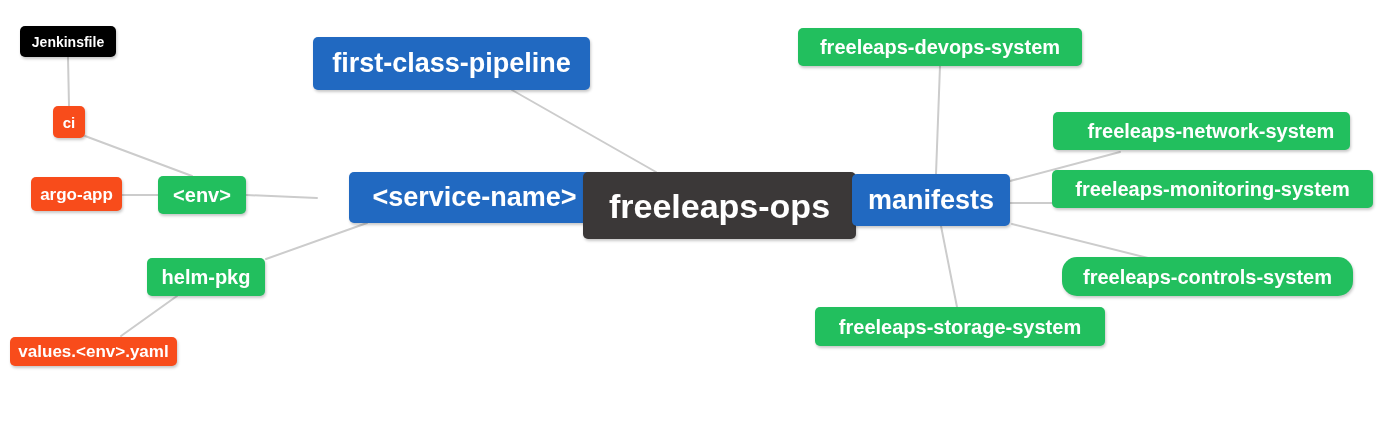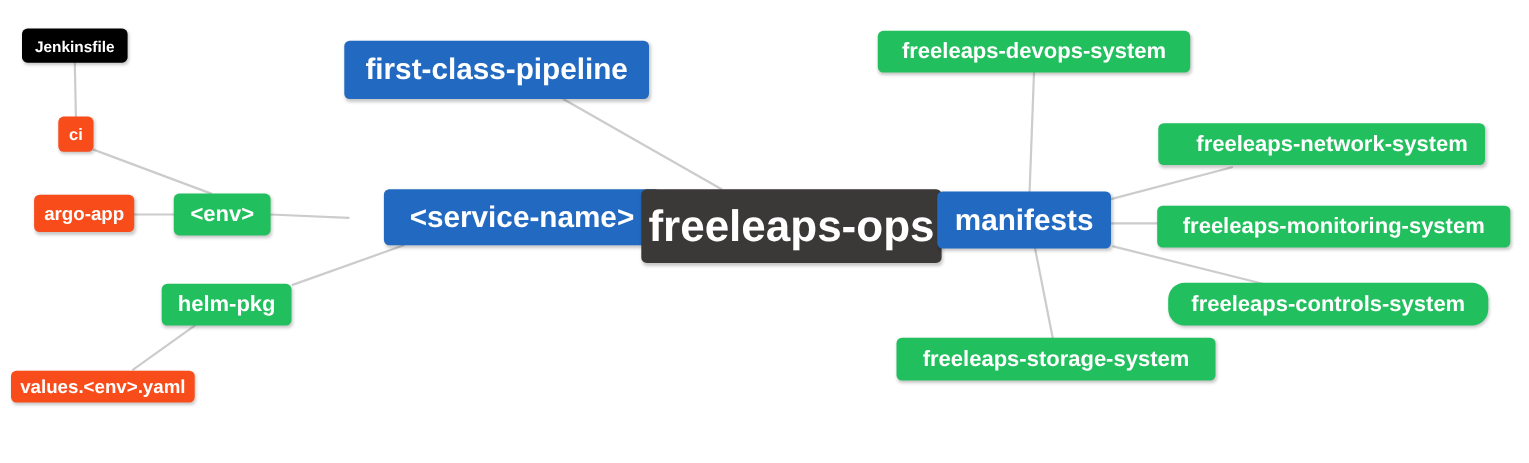--- a/index.html
+++ b/index.html
@@ -77,27 +77,27 @@
   <div class="node" style="left: 158px; top: 176px; width: 88px; height: 38px; font-size: 20px; background: rgb(34, 191, 94); color: rgb(255, 255, 255);">&lt;env&gt;</div>
 
   <div class="node" style="left: 147px; top: 258px; width: 118px; height: 38px; font-size: 20px; background: rgb(34, 191, 94); color: rgb(255, 255, 255);">helm-pkg</div>
 
   <div class="node" style="left: 10px; top: 337px; width: 167px; height: 29px; font-size: 17px; background: rgb(248, 76, 27); color: rgb(255, 255, 255);">values.&lt;env&gt;.yaml</div>
 
   <div class="node" style="left: 313px; top: 37px; width: 277px; height: 53px; font-size: 27px; background: rgb(33, 105, 193); color: rgb(255, 255, 255);">first-class-pipeline</div>
 
   <div class="node" style="left: 317px; top: 172px; width: 251px; height: 51px; font-size: 27px; background: rgb(33, 105, 193); color: rgb(255, 255, 255); margin-left: 32px;">&lt;service-name&gt;</div>
 
-  <div class="node" style="left: 583px; top: 172px; width: 273px; height: 67px; font-size: 40px; background: rgb(59, 56, 56); color: rgb(255, 255, 255);">freeleaps-ops</div>
+  <div class="node" style="left: 583px; top: 172px; width: 273px; height: 67px; font-size: 34px; background: rgb(59, 56, 56); color: rgb(255, 255, 255);">freeleaps-ops</div>
 
   <div class="node" style="left: 852px; top: 174px; width: 158px; height: 52px; font-size: 27px; background: rgb(33, 105, 193); color: rgb(255, 255, 255);">manifests</div>
 
   <div class="node" style="left: 798px; top: 28px; width: 284px; height: 38px; font-size: 20px; background: rgb(34, 191, 94); color: rgb(255, 255, 255);">freeleaps-devops-system</div>
 
   <div class="node" style="left: 1053px; top: 112px; width: 297px; height: 38px; font-size: 20px; background: rgb(34, 191, 94); color: rgb(255, 255, 255); padding-left: 25px;">freeleaps-network-system</div>
 
-  <div class="node" style="left: 1052px; top: 187px; width: 321px; height: 38px; font-size: 20px; background: rgb(34, 191, 94); color: rgb(255, 255, 255);">freeleaps-monitoring-system</div>
+  <div class="node" style="left: 1052px; top: 170px; width: 321px; height: 38px; font-size: 20px; background: rgb(34, 191, 94); color: rgb(255, 255, 255);">freeleaps-monitoring-system</div>
 
   <div class="node" style="left: 1062px; top: 257px; width: 291px; height: 39px; font-size: 20px; background: rgb(34, 191, 94); color: rgb(255, 255, 255); border-radius: 15px;">freeleaps-controls-system</div>
 
   <div class="node" style="left: 815px; top: 307px; width: 290px; height: 39px; font-size: 20px; background: rgb(34, 191, 94); color: rgb(255, 255, 255);">freeleaps-storage-system</div>
 
 </div>
 
 </body></html>

